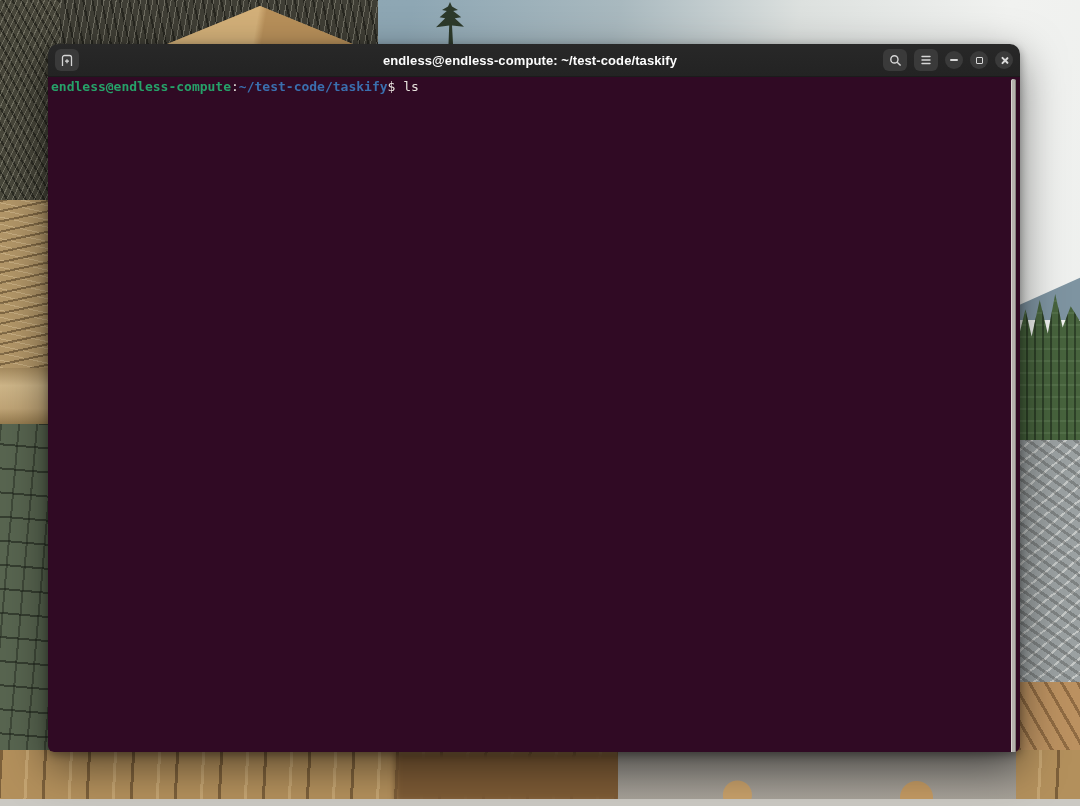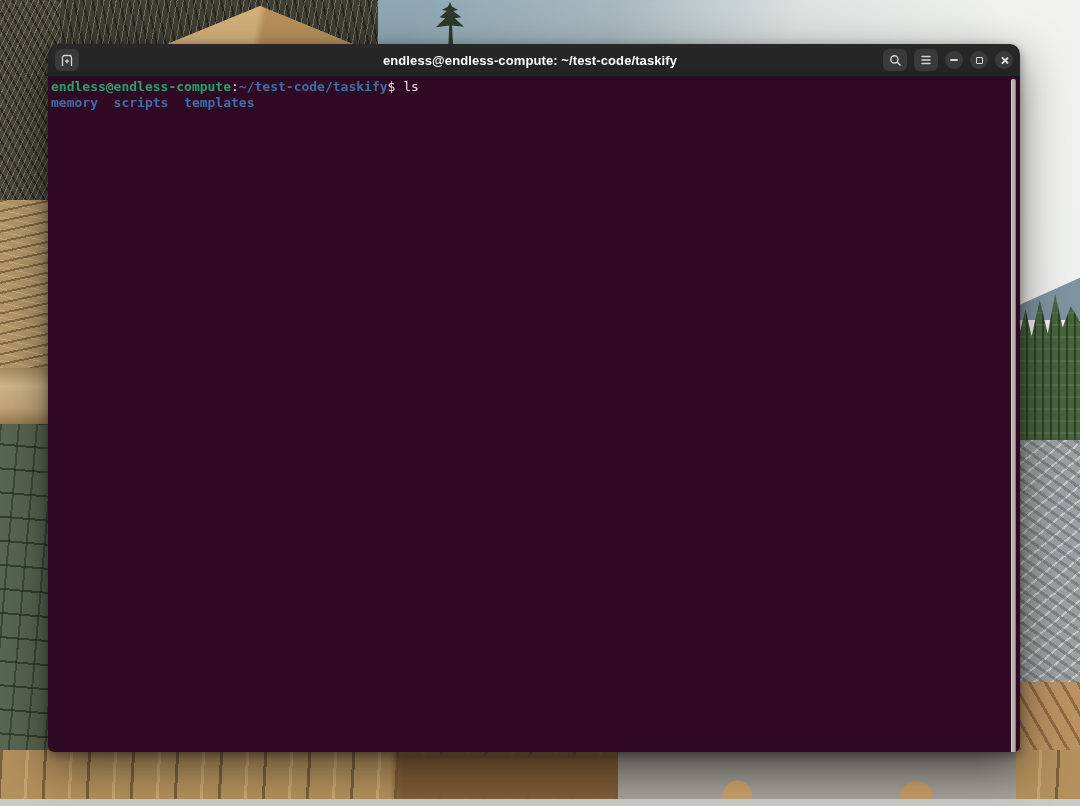--- a/index.html
+++ b/index.html
@@ -145,18 +145,17 @@
         <span class="max-glyph"></span>
       </button>
       <button class="circle-btn" title="Close">
         <span class="close-glyph"></span>
       </button>
     </div>
   </div>
 
   <div class="content">
     <div class="t-line"><span class="seg-user">endless@endless-compute</span><span>:</span><span class="seg-path">~/test-code/taskify</span><span>$</span><span> ls</span></div>
-    <div class="t-line"><span class="seg-dir">memory  scripts  templates</span></div>
     <div class="scrollbar">
       <div class="scroll-thumb"></div>
     </div>
   </div>
 </div>
 
 </body></html>

